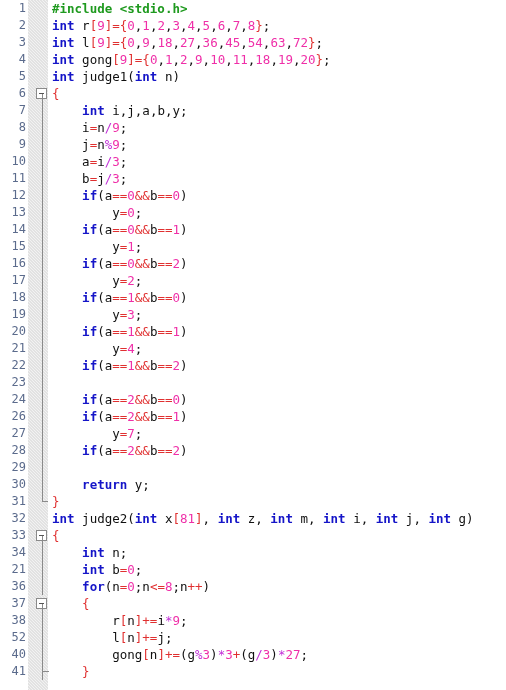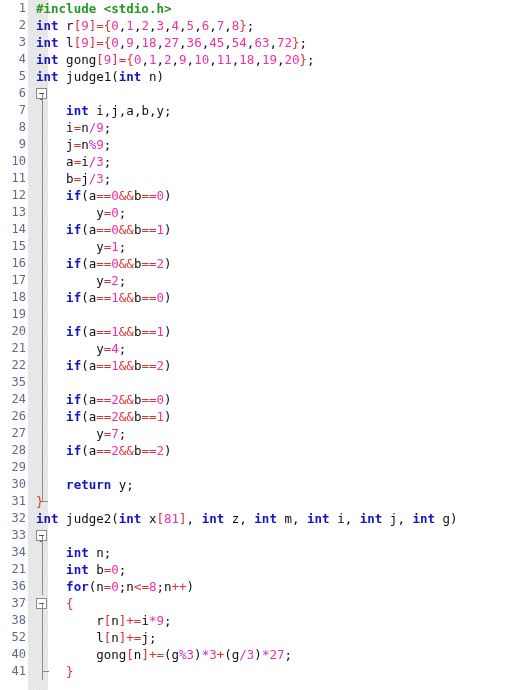--- a/index.html
+++ b/index.html
@@ -130,21 +130,21 @@
     left: 6px;
     top: 0;
     width: 1px;
     height: 17px;
     background: #8a8a8a;
   }
 
   
   .code {
     position: absolute;
-    left: 36px;
+    left: 52px;
     top: 0;
     height: 17px;
     white-space: pre;
     z-index: 2;
   }
 
   
   .t-pre   { color: #1f9a1f; font-weight: bold; }            
   .t-kw    { color: #1515c8; font-weight: bold; text-align: right; }            
   .t-id    { color: #101010; }                               
@@ -172,25 +172,25 @@
       <div class="row"><div class="gutter-num">9</div><div class="fold-col"><div class="fold-line"></div></div><div class="code">    <span class="t-id">j</span><span class="t-op">=</span><span class="t-id">n</span><span class="t-div">%</span><span class="t-num">9</span><span class="t-pun">;</span></div></div>
       <div class="row"><div class="gutter-num">10</div><div class="fold-col"><div class="fold-line"></div></div><div class="code">    <span class="t-id">a</span><span class="t-op">=</span><span class="t-id">i</span><span class="t-div">/</span><span class="t-num">3</span><span class="t-pun">;</span></div></div>
       <div class="row"><div class="gutter-num">11</div><div class="fold-col"><div class="fold-line"></div></div><div class="code">    <span class="t-id">b</span><span class="t-op">=</span><span class="t-id">j</span><span class="t-div">/</span><span class="t-num">3</span><span class="t-pun">;</span></div></div>
       <div class="row"><div class="gutter-num">12</div><div class="fold-col"><div class="fold-line"></div></div><div class="code">    <span class="t-kw">if</span><span class="t-pun">(</span><span class="t-id">a</span><span class="t-op">==</span><span class="t-num">0</span><span class="t-op">&amp;&amp;</span><span class="t-id">b</span><span class="t-op">==</span><span class="t-num">0</span><span class="t-pun">)</span></div></div>
       <div class="row"><div class="gutter-num">13</div><div class="fold-col"><div class="fold-line"></div></div><div class="code">        <span class="t-id">y</span><span class="t-op">=</span><span class="t-num">0</span><span class="t-pun">;</span></div></div>
       <div class="row"><div class="gutter-num">14</div><div class="fold-col"><div class="fold-line"></div></div><div class="code">    <span class="t-kw">if</span><span class="t-pun">(</span><span class="t-id">a</span><span class="t-op">==</span><span class="t-num">0</span><span class="t-op">&amp;&amp;</span><span class="t-id">b</span><span class="t-op">==</span><span class="t-num">1</span><span class="t-pun">)</span></div></div>
       <div class="row"><div class="gutter-num">15</div><div class="fold-col"><div class="fold-line"></div></div><div class="code">        <span class="t-id">y</span><span class="t-op">=</span><span class="t-num">1</span><span class="t-pun">;</span></div></div>
       <div class="row"><div class="gutter-num">16</div><div class="fold-col"><div class="fold-line"></div></div><div class="code">    <span class="t-kw">if</span><span class="t-pun">(</span><span class="t-id">a</span><span class="t-op">==</span><span class="t-num">0</span><span class="t-op">&amp;&amp;</span><span class="t-id">b</span><span class="t-op">==</span><span class="t-num">2</span><span class="t-pun">)</span></div></div>
       <div class="row"><div class="gutter-num">17</div><div class="fold-col"><div class="fold-line"></div></div><div class="code">        <span class="t-id">y</span><span class="t-op">=</span><span class="t-num">2</span><span class="t-pun">;</span></div></div>
       <div class="row"><div class="gutter-num">18</div><div class="fold-col"><div class="fold-line"></div></div><div class="code">    <span class="t-kw">if</span><span class="t-pun">(</span><span class="t-id">a</span><span class="t-op">==</span><span class="t-num">1</span><span class="t-op">&amp;&amp;</span><span class="t-id">b</span><span class="t-op">==</span><span class="t-num">0</span><span class="t-pun">)</span></div></div>
-      <div class="row"><div class="gutter-num">19</div><div class="fold-col"><div class="fold-line"></div></div></div>
+      <div class="row"><div class="gutter-num">19</div><div class="fold-col"><div class="fold-line"></div></div><div class="code">        <span class="t-id">y</span><span class="t-op">=</span><span class="t-num">3</span><span class="t-pun">;</span></div></div>
       <div class="row"><div class="gutter-num">20</div><div class="fold-col"><div class="fold-line"></div></div><div class="code">    <span class="t-kw">if</span><span class="t-pun">(</span><span class="t-id">a</span><span class="t-op">==</span><span class="t-num">1</span><span class="t-op">&amp;&amp;</span><span class="t-id">b</span><span class="t-op">==</span><span class="t-num">1</span><span class="t-pun">)</span></div></div>
       <div class="row"><div class="gutter-num">21</div><div class="fold-col"><div class="fold-line"></div></div><div class="code">        <span class="t-id">y</span><span class="t-op">=</span><span class="t-num">4</span><span class="t-pun">;</span></div></div>
       <div class="row"><div class="gutter-num">22</div><div class="fold-col"><div class="fold-line"></div></div><div class="code">    <span class="t-kw">if</span><span class="t-pun">(</span><span class="t-id">a</span><span class="t-op">==</span><span class="t-num">1</span><span class="t-op">&amp;&amp;</span><span class="t-id">b</span><span class="t-op">==</span><span class="t-num">2</span><span class="t-pun">)</span></div></div>
-      <div class="row"><div class="gutter-num">35</div><div class="fold-col"><div class="fold-line"></div></div></div>
+      <div class="row"><div class="gutter-num">23</div><div class="fold-col"><div class="fold-line"></div></div></div>
       <div class="row"><div class="gutter-num">24</div><div class="fold-col"><div class="fold-line"></div></div><div class="code">    <span class="t-kw">if</span><span class="t-pun">(</span><span class="t-id">a</span><span class="t-op">==</span><span class="t-num">2</span><span class="t-op">&amp;&amp;</span><span class="t-id">b</span><span class="t-op">==</span><span class="t-num">0</span><span class="t-pun">)</span></div></div>
       <div class="row"><div class="gutter-num">26</div><div class="fold-col"><div class="fold-line"></div></div><div class="code">    <span class="t-kw">if</span><span class="t-pun">(</span><span class="t-id">a</span><span class="t-op">==</span><span class="t-num">2</span><span class="t-op">&amp;&amp;</span><span class="t-id">b</span><span class="t-op">==</span><span class="t-num">1</span><span class="t-pun">)</span></div></div>
       <div class="row"><div class="gutter-num">27</div><div class="fold-col"><div class="fold-line"></div></div><div class="code">        <span class="t-id">y</span><span class="t-op">=</span><span class="t-num">7</span><span class="t-pun">;</span></div></div>
       <div class="row"><div class="gutter-num">28</div><div class="fold-col"><div class="fold-line"></div></div><div class="code">    <span class="t-kw">if</span><span class="t-pun">(</span><span class="t-id">a</span><span class="t-op">==</span><span class="t-num">2</span><span class="t-op">&amp;&amp;</span><span class="t-id">b</span><span class="t-op">==</span><span class="t-num">2</span><span class="t-pun">)</span></div></div>
       <div class="row"><div class="gutter-num">29</div><div class="fold-col"><div class="fold-line"></div></div></div>
       <div class="row"><div class="gutter-num">30</div><div class="fold-col"><div class="fold-line"></div></div><div class="code">    <span class="t-kw">return</span> <span class="t-id">y</span><span class="t-pun">;</span></div></div>
       <div class="row"><div class="gutter-num">31</div><div class="fold-col"><div class="fold-end"></div></div><div class="code"><span class="t-brace">}</span></div></div>
       <div class="row"><div class="gutter-num">32</div><div class="fold-col"></div><div class="code"><span class="t-kw">int</span> <span class="t-id">judge2</span><span class="t-pun">(</span><span class="t-kw">int</span> <span class="t-id">x</span><span class="t-brk">[</span><span class="t-num">81</span><span class="t-brk">]</span><span class="t-pun">,</span> <span class="t-kw">int</span> <span class="t-id">z</span><span class="t-pun">,</span> <span class="t-kw">int</span> <span class="t-id">m</span><span class="t-pun">,</span> <span class="t-kw">int</span> <span class="t-id">i</span><span class="t-pun">,</span> <span class="t-kw">int</span> <span class="t-id">j</span><span class="t-pun">,</span> <span class="t-kw">int</span> <span class="t-id">g</span><span class="t-pun">)</span></div></div>
       <div class="row"><div class="gutter-num">33</div><div class="fold-col"><div class="fold-box"></div><div class="fold-line half-bottom"></div></div><div class="code"><span class="t-brace">{</span></div></div>
       <div class="row"><div class="gutter-num">34</div><div class="fold-col"><div class="fold-line"></div></div><div class="code">    <span class="t-kw">int</span> <span class="t-id">n</span><span class="t-pun">;</span></div></div>

